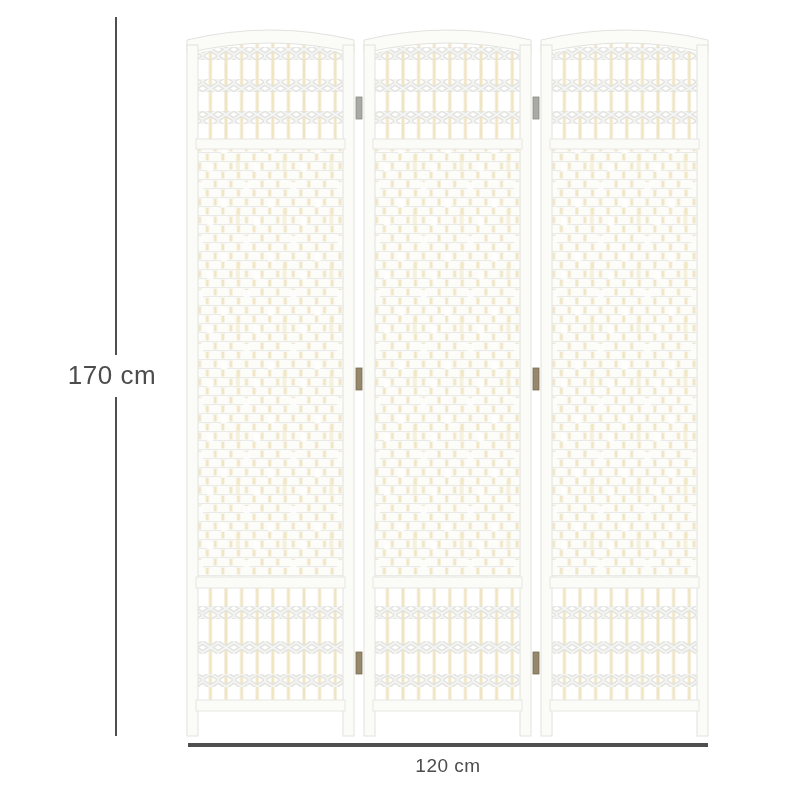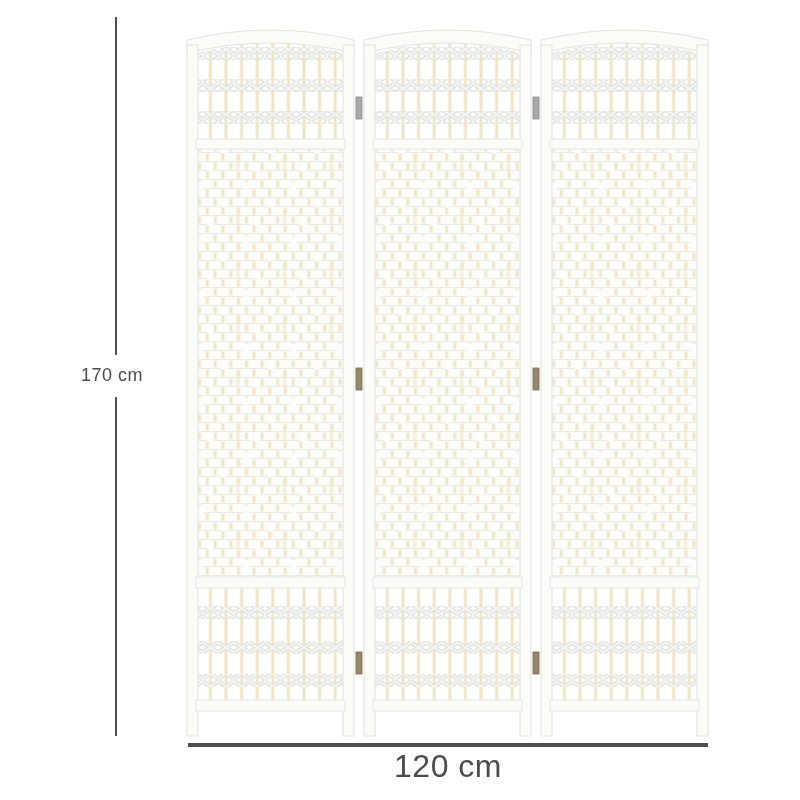--- a/index.html
+++ b/index.html
@@ -13,28 +13,28 @@
   .divider-svg{position:absolute;left:0;top:0;}
   
   .dim-line{position:absolute;background:#4f4f4f;}
   .dim-v{width:2px;left:115px;}
   .dim-v.seg-top{top:17px;height:338px;}
   .dim-v.seg-bottom{top:397px;height:339px;}
   .dim-h{height:4px;left:188px;top:743px;width:520px;}
   .dim-label{
     position:absolute;
     color:#4c4c4c;
-    font-size:18px;
+    font-size:26px;
     line-height:28px;
     letter-spacing:0.5px;
     text-align:center;
     white-space:nowrap;
   }
   .dim-label.height{left:52px;top:361px;width:120px;}
-  .dim-label.width{left:368px;top:752px;width:160px;font-size:32px;}
+  .dim-label.width{left:368px;top:752px;width:160px;font-size:19px;}
 </style>
 </head>
 <body>
 
 <div class="stage">
 
   <svg class="divider-svg" width="800" height="800" viewBox="0 0 800 800" xmlns="http://www.w3.org/2000/svg" xmlns:xlink="http://www.w3.org/1999/xlink">
     <defs>
 
       <pattern id="strips" width="15.6" height="10" patternUnits="userSpaceOnUse">

